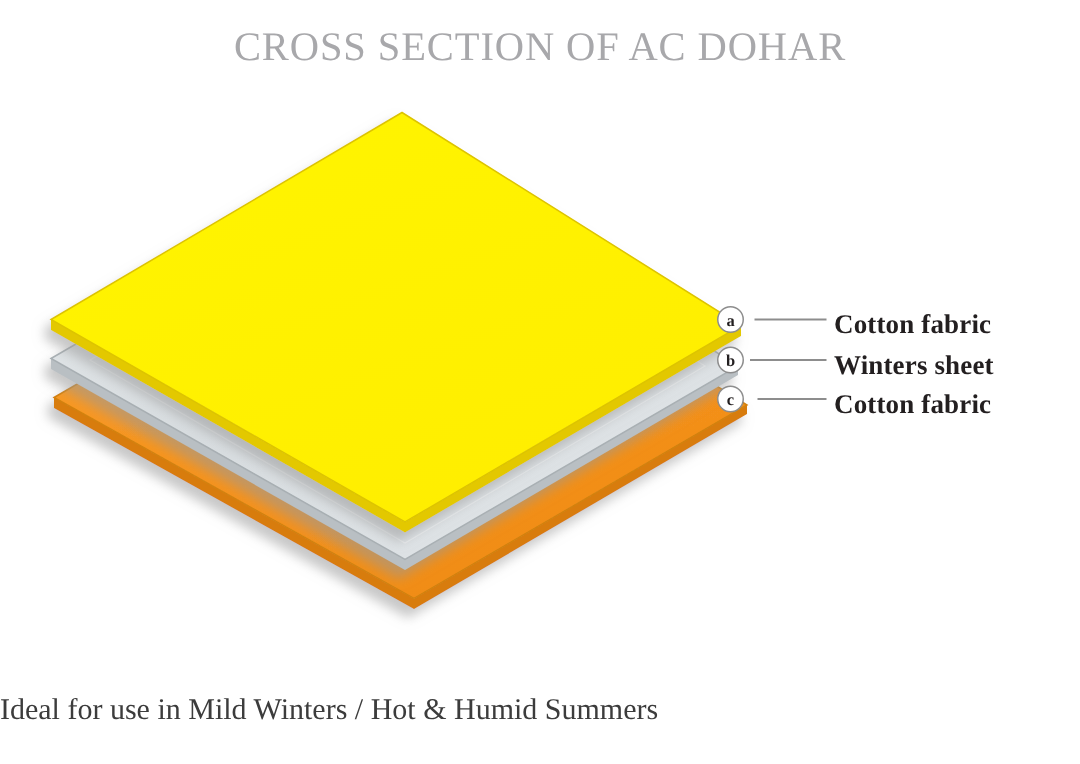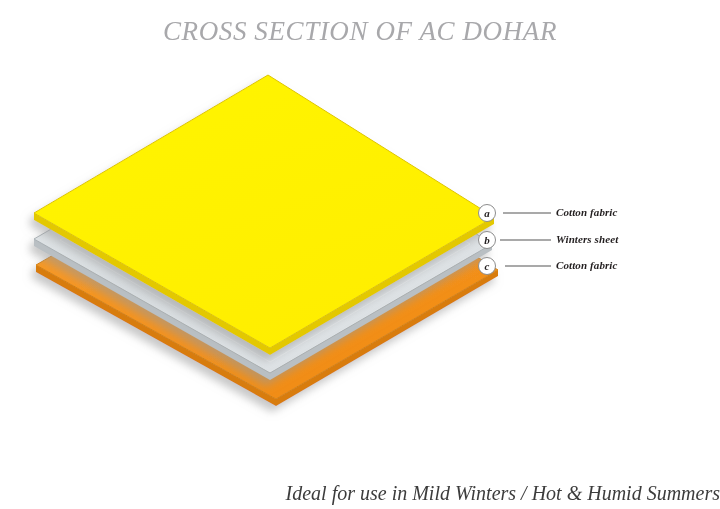--- a/index.html
+++ b/index.html
@@ -14,21 +14,20 @@
     overflow: hidden;
     font-family: "Liberation Serif", "DejaVu Serif", serif;
     background: #ffffff;
   }
 
   #diagram-root {
     position: absolute;
     inset: 0;
     width: 720px;
     height: 509px;
-    font-style: italic;
   }
 
   
   .title {
     position: absolute;
     top: 16px;
     left: 0;
     width: 720px;
     text-align: center;
     font-family: "Liberation Serif", "DejaVu Serif", serif;
@@ -37,42 +36,41 @@
     color: #a8a8ab;
     white-space: nowrap;
   }
 
   
   .caption {
     position: absolute;
     top: 462px;
     left: 0;
     width: 720px;
-    text-align: right;
+    text-align: left;
     font-family: "Liberation Serif", "DejaVu Serif", serif;
     font-size: 20px;
     color: #3c3c3c;
     white-space: nowrap;
-    margin-top: 20px;
   }
 
   
   .stack-svg {
     position: absolute;
     left: 0;
     top: 0;
     width: 720px;
     height: 509px;
   }
 
   
   .callout {
     position: absolute;
     font-family: "Liberation Serif", "DejaVu Serif", serif;
-    font-size: 11px;
+    font-size: 18px;
     font-weight: bold;
     color: #231f20;
     white-space: nowrap;
     letter-spacing: 0.1px;
   }
   .callout-a { left: 556px; top: 206px; }
   .callout-b { left: 556px; top: 233px; }
   .callout-c { left: 556px; top: 259px; }
 
   .badge-letter {

